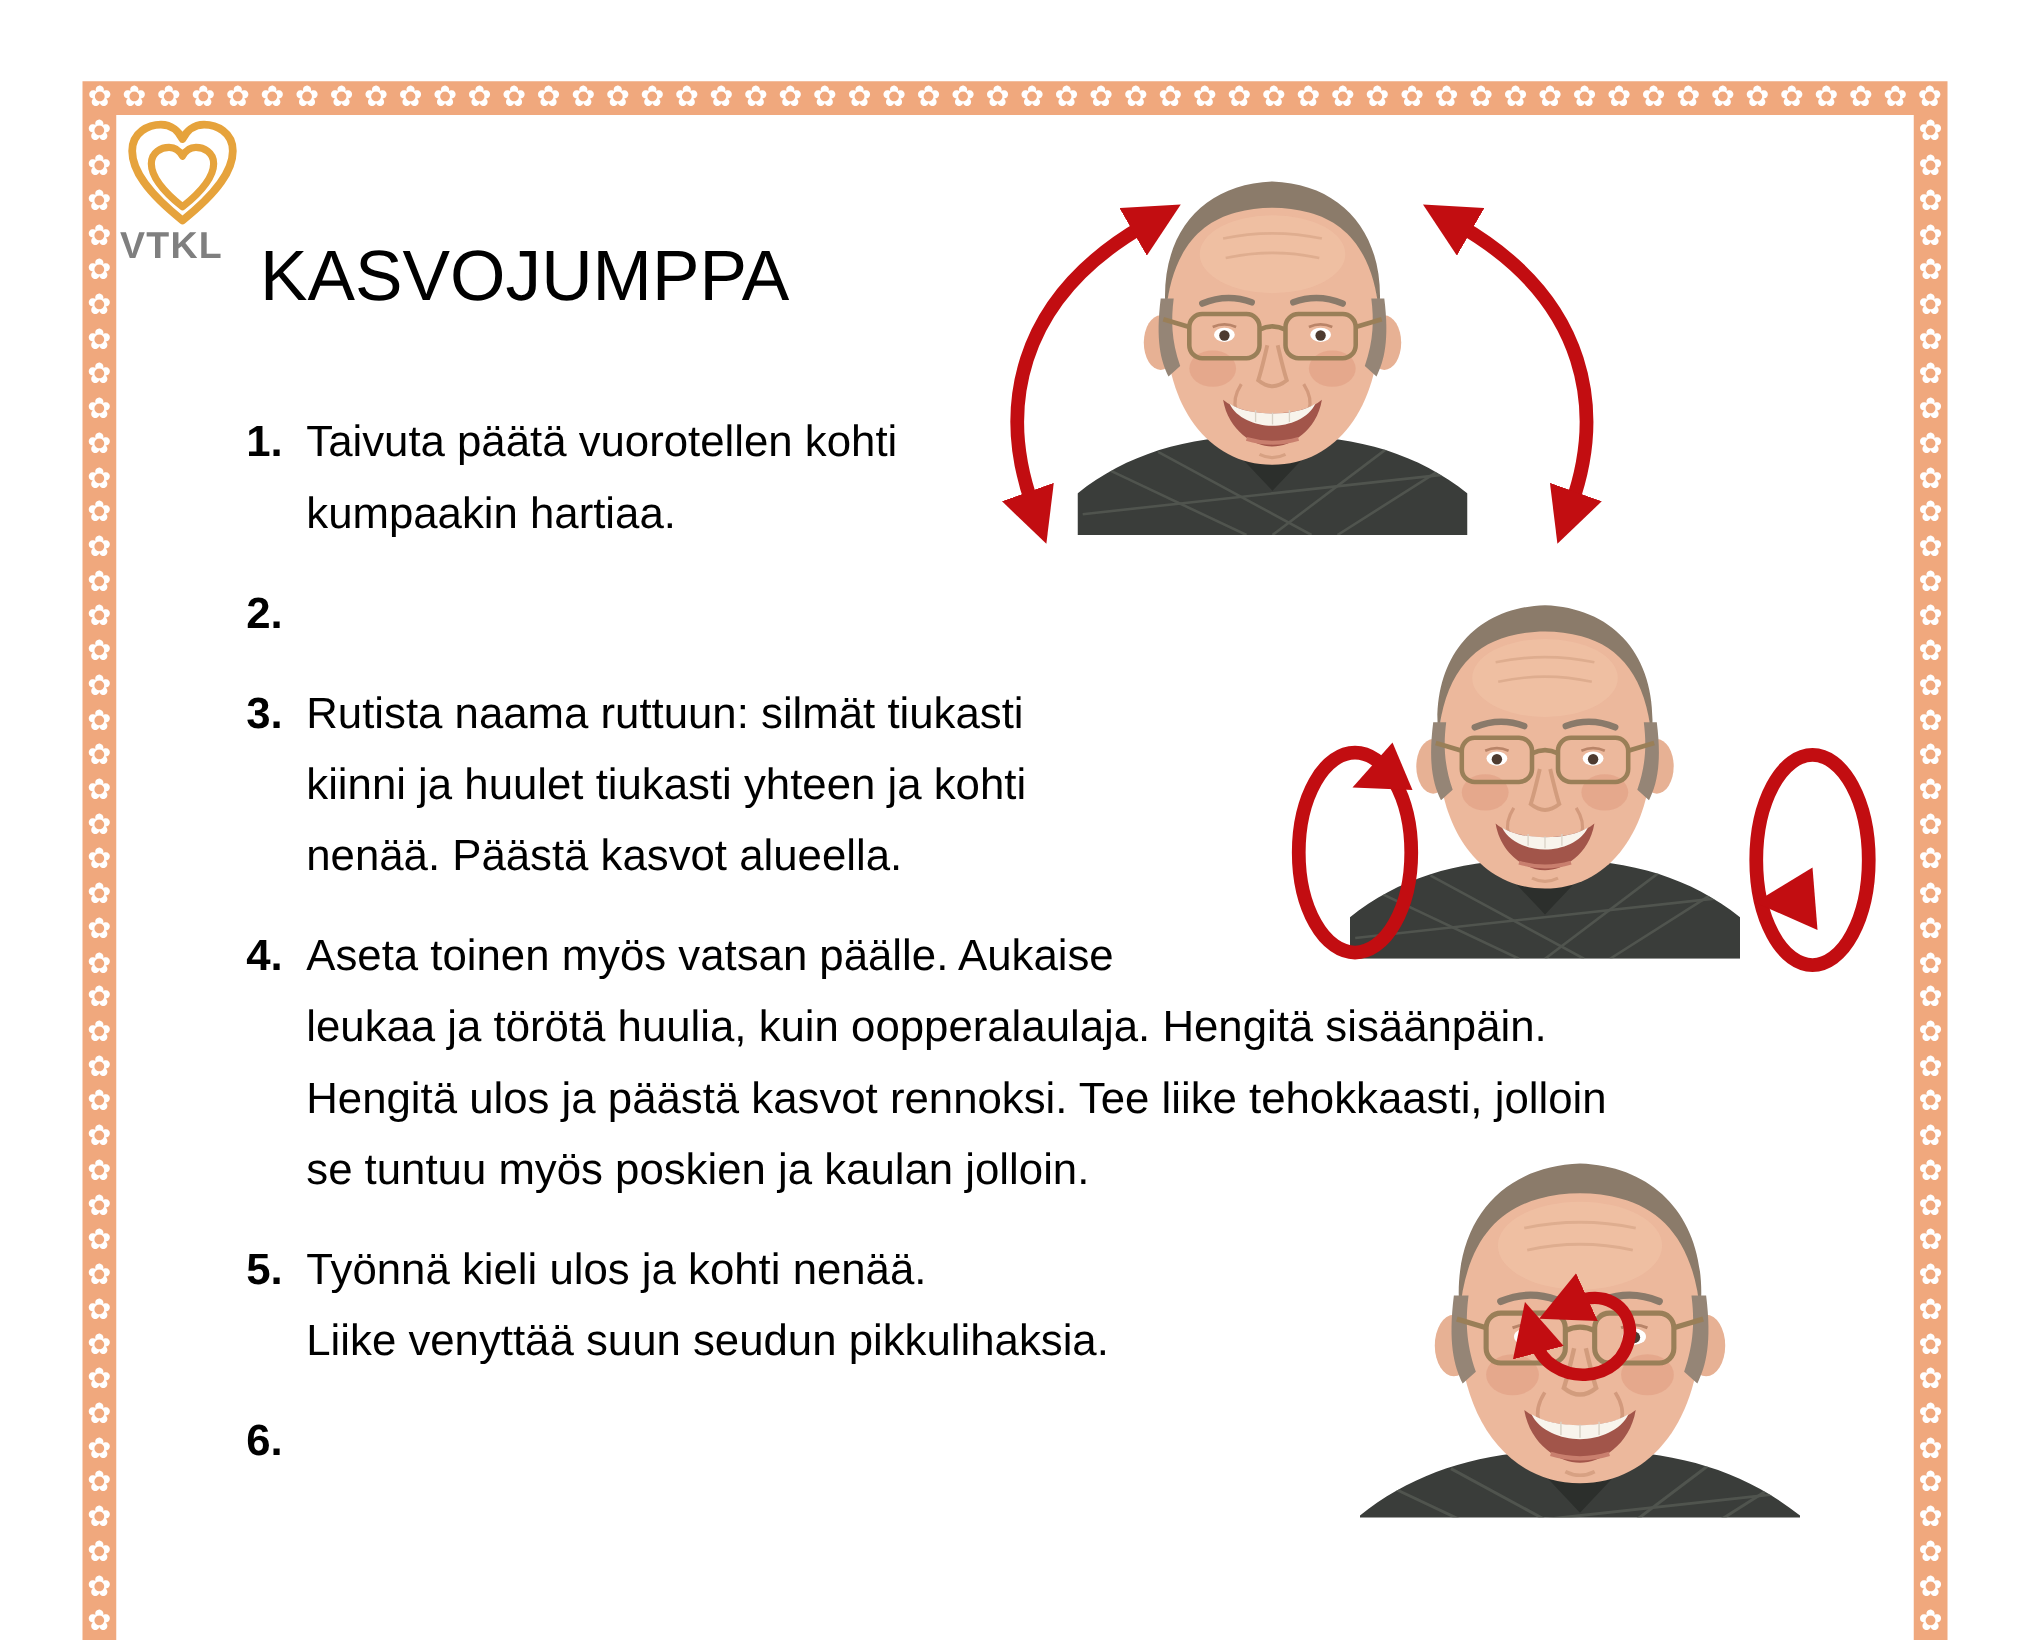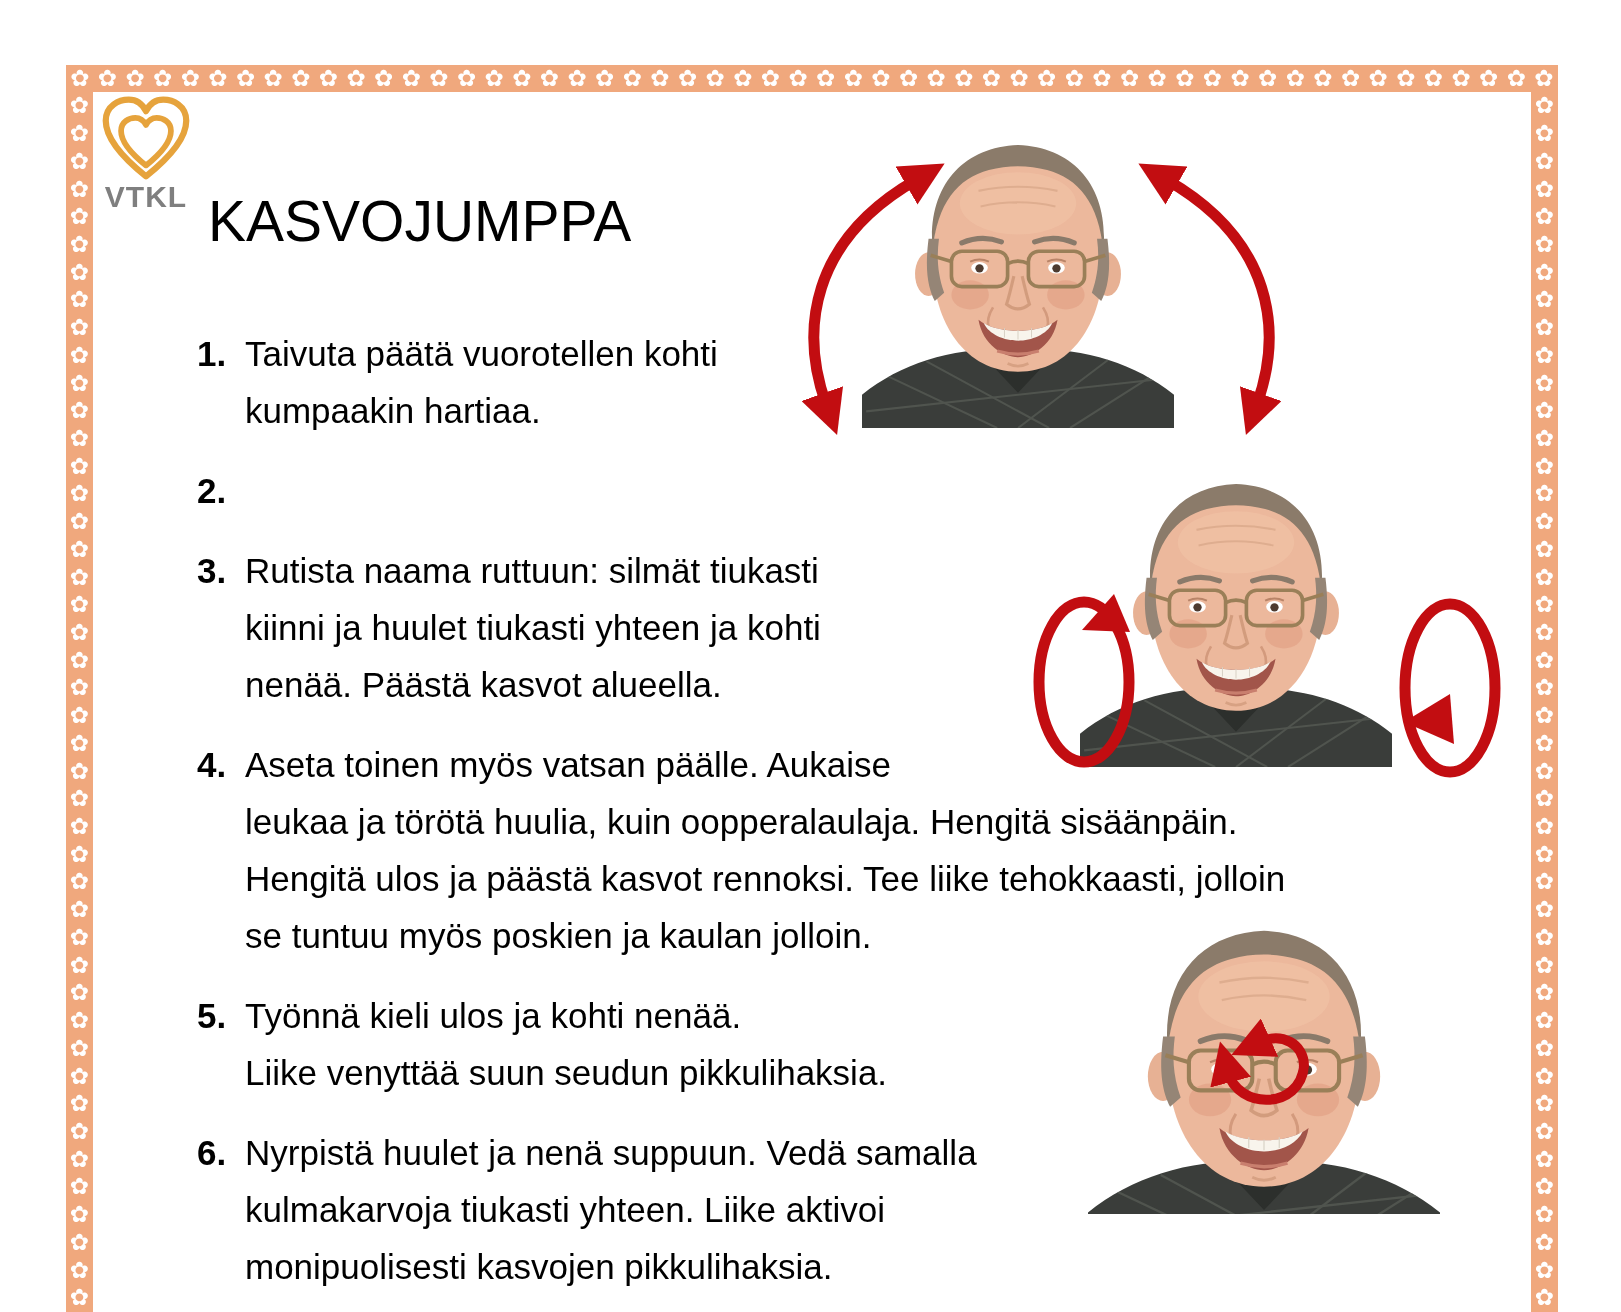--- a/index.html
+++ b/index.html
@@ -20,21 +20,21 @@
     display:flex;align-items:center;justify-content:space-around;overflow:hidden;
   }
   .strip-top{left:66px;top:65px;width:1492px;height:27px;flex-direction:row;}
   .strip-left{left:66px;top:92px;width:27px;height:1220px;flex-direction:column;}
   .strip-right{left:1531px;top:92px;width:27px;height:1220px;flex-direction:column;}
   .flower{
     color:#ffffff;font-family:"DejaVu Sans",sans-serif;font-size:23px;line-height:1;
     flex:0 0 auto;user-select:none;
   }
   
-  .logo{position:absolute;left:96px;top:92px;width:100px;text-align:center;}
+  .logo{position:absolute;left:96px;top:92px;width:100px;text-align:left;}
   .logo svg{display:block;margin:0 auto;}
   .logo-text{
     margin-top:-4px;font-size:30px;font-weight:700;letter-spacing:1px;
     color:var(--logo-text);font-family:"Liberation Sans",sans-serif;
   }
   
   .title{
     position:absolute;left:208px;top:188px;margin:0;
     font-size:57px;font-weight:400;color:#000;letter-spacing:0px;
   }
@@ -326,25 +326,20 @@
       </li>
       <li class="item">
         <span class="num">5.</span>
         <span class="lines">
           <span class="line">Työnnä kieli ulos ja kohti nenää.</span>
           <span class="line">Liike venyttää suun seudun pikkulihaksia.</span>
         </span>
       </li>
       <li class="item">
         <span class="num">6.</span>
-        <span class="lines">
-          <span class="line">Nyrpistä huulet ja nenä suppuun. Vedä samalla</span>
-          <span class="line">kulmakarvoja tiukasti yhteen. Liike aktivoi</span>
-          <span class="line">monipuolisesti kasvojen pikkulihaksia.</span>
-        </span>
       </li>
     </ol>
 
   <div class="photo" style="left:862px;top:114px;width:312px;height:314px;">
     <svg viewBox="0 0 300 300" preserveAspectRatio="xMidYMax meet">
       <use href="#portrait"></use>
     </svg>
   </div>
   <svg class="arrow-svg" style="left:786px;top:146px;" width="175" height="292" viewBox="0 0 175 292">
     <defs>

